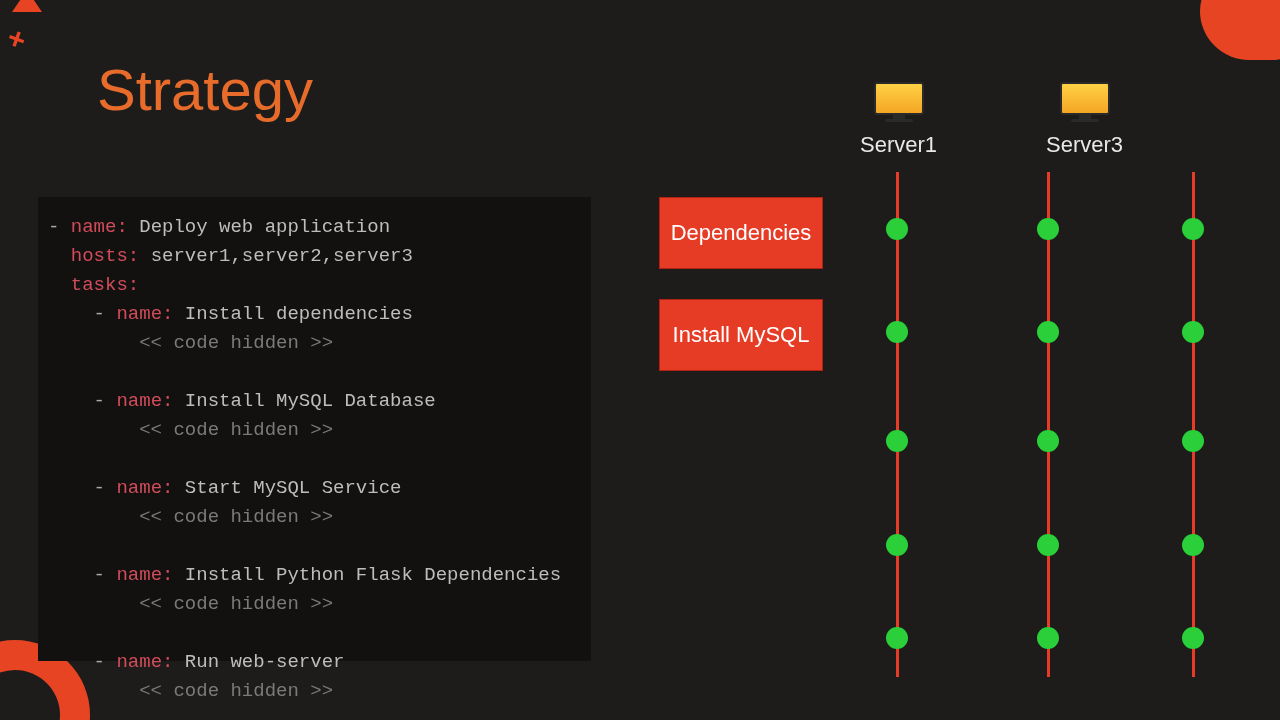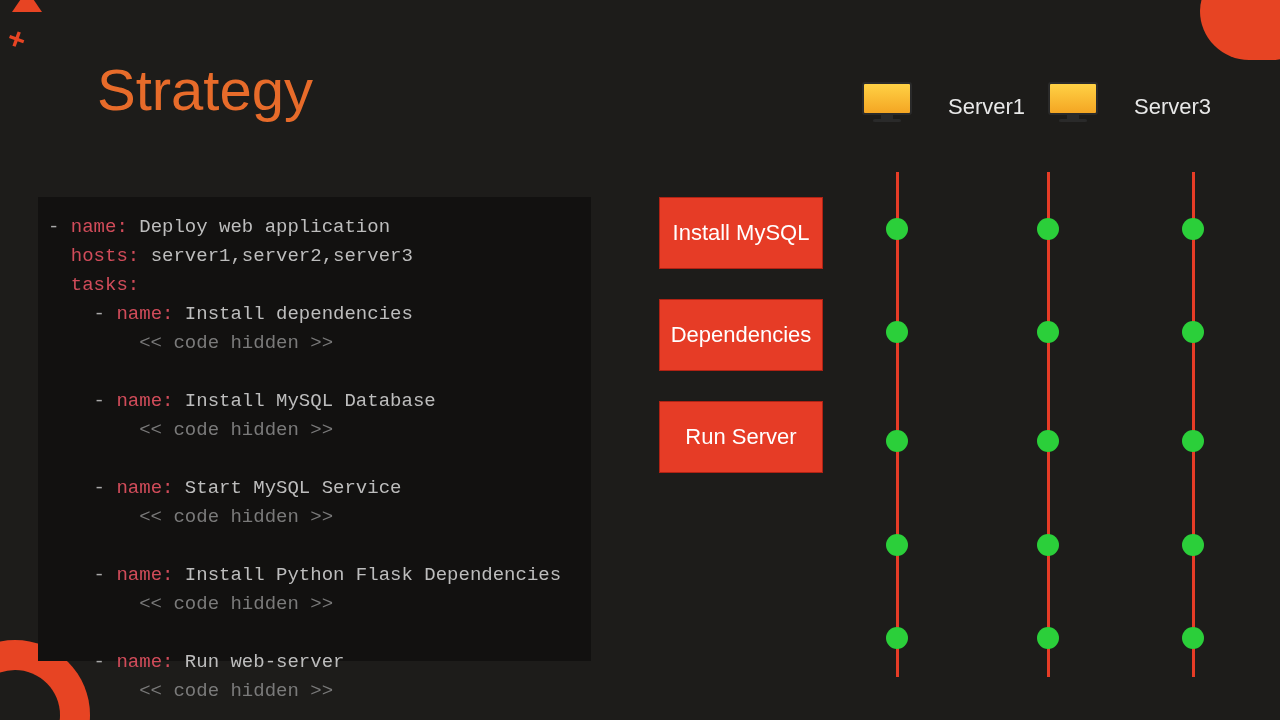--- a/index.html
+++ b/index.html
@@ -99,23 +99,22 @@
   .servers {
     position: absolute;
     top: 82px;
     left: 862px;
     display: flex;
     gap: 113px;
   }
   .server {
     width: 73px;
     display: flex;
-    flex-direction: row;
+    flex-direction: column;
     align-items: center;
-    gap: 36px;
   }
   .server-icon {
     width: 50px;
     height: 40px;
     position: relative;
   }
   .monitor {
     width: 50px; height: 33px;
     background: linear-gradient(to bottom, #ffd145, #f4a623);
     border: 2px solid #2a2a2a;
@@ -186,27 +185,24 @@
         <span class="c-hidden">&lt;&lt; code hidden &gt;&gt;</span>
 
     <span class="c-dash">- </span><span class="c-key">name:</span> <span class="c-val">Install Python Flask Dependencies</span>
         <span class="c-hidden">&lt;&lt; code hidden &gt;&gt;</span>
 
     <span class="c-dash">- </span><span class="c-key">name:</span> <span class="c-val">Run web-server</span>
         <span class="c-hidden">&lt;&lt; code hidden &gt;&gt;</span></div>
 
 <div class="task-boxes">
   <div class="task-box">
+      <span>Dependencies</span>
+    </div>
+  <div class="task-box">
       <span>Install MySQL</span>
-    </div>
-  <div class="task-box">
-      <span>Dependencies</span>
-    </div>
-  <div class="task-box">
-      <span>Run Server</span>
     </div>
 </div>
 
 <div class="servers">
   <div class="server">
     <div class="server-icon">
       <div class="monitor"></div>
         <div class="stand"></div>
         <div class="base"></div>
     </div>

